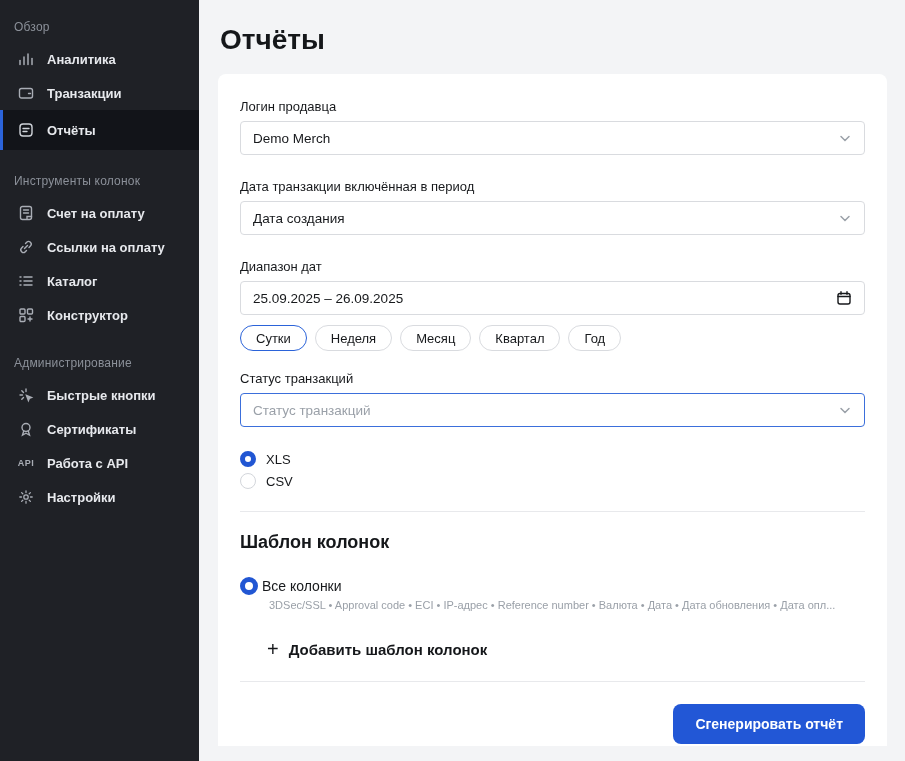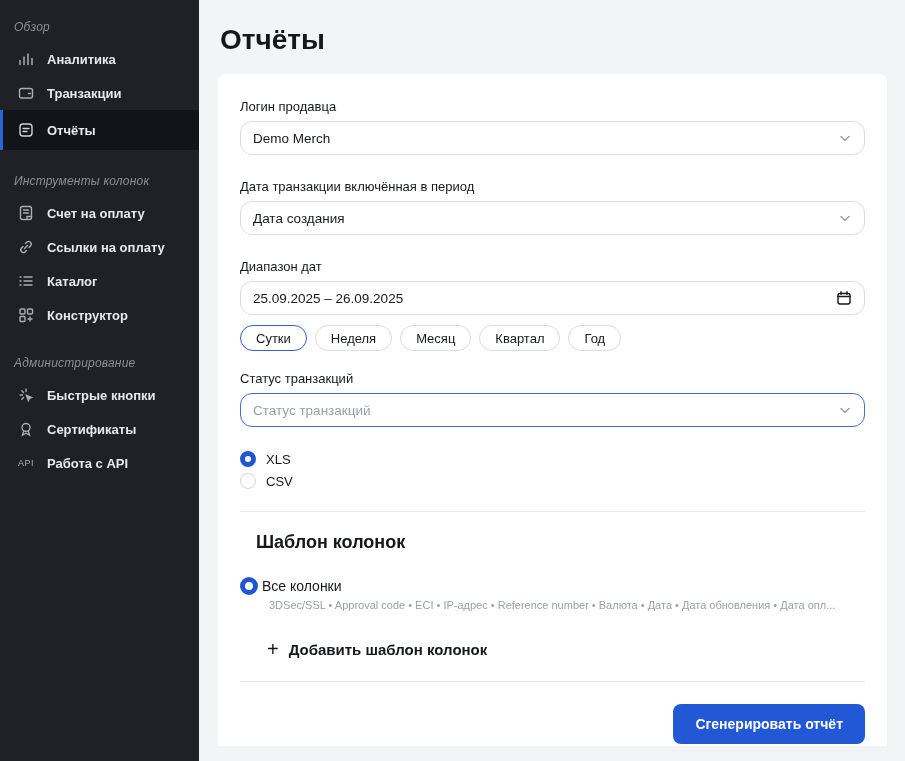--- a/index.html
+++ b/index.html
@@ -1,57 +1,57 @@
 <!DOCTYPE html>
 <html lang="ru"><head>
 <meta charset="utf-8">
 <style>
   * { margin:0; padding:0; box-sizing:border-box; }
   html,body { width:905px; height:761px; overflow:hidden; font-family:"Liberation Sans", sans-serif; background:#f3f4f6; }
 
   
   .sidebar { position:absolute; left:0; top:0; width:199px; height:761px; background:#1f2126; padding-top:10px; }
   .side-section { margin-bottom:14px; }
-  .side-header { padding:10px 14px 8px 14px; font-size:12px; color:#8b9099; letter-spacing:.2px;font-style:italic; }
+  .side-header { padding:10px 14px 8px 14px; font-size:12px; color:#8b9099; letter-spacing:.2px; }
   .side-item { display:flex; align-items:center; gap:12px; height:34px; padding:0 14px; color:#e7e9ed; font-size:13px; font-weight:600; cursor:pointer; border-left:3px solid transparent; }
   .side-item .sicon { width:18px; height:18px; flex:0 0 18px; color:#a9adb5; display:flex; align-items:center; justify-content:center; }
   .side-item.active { background:#121419; border-left:3px solid #2b63d9; height:40px; }
   .side-item.active .sicon { color:#cfd3d9; }
-  .api-glyph { font-size:9px; font-weight:400; color:#a9adb5; letter-spacing:.5px; }
+  .api-glyph { font-size:9px; font-weight:700; color:#a9adb5; letter-spacing:.5px; }
 
   
   .main { position:absolute; left:199px; top:0; width:706px; height:761px; background:#f3f4f6; }
   .page-title { margin:24px 0 0 21px; font-size:28px; font-weight:700; color:#15171a; }
   .card { margin:18px 0 0 19px; width:669px; height:672px; background:#ffffff; border-radius:8px 8px 0 0; padding:25px 22px 0 22px; }
 
   .field { margin-top:24px; }
   .field:first-child { margin-top:0; }
   .field-label { font-size:13px; color:#17191c; margin-bottom:7px; }
-  .select-box, .input-box { height:34px; border:1px solid #d9dbdf; border-radius:12px; background:#fff; display:flex; align-items:center; justify-content:space-between; padding:0 12px; font-size:13.5px; color:#17191c; cursor:pointer; }
+  .select-box, .input-box { height:34px; border:1px solid #d9dbdf; border-radius:4px; background:#fff; display:flex; align-items:center; justify-content:space-between; padding:0 12px; font-size:13.5px; color:#17191c; cursor:pointer; }
   .select-box.focused { border:1px solid #3b6fdb; }
   .placeholder { color:#9aa0a8; }
   .chev { color:#9aa0a8; display:flex; }
   .cal { color:#17191c; display:flex; }
 
   .pills { display:flex; gap:8px; margin-top:10px; }
   .pill { height:26px; padding:0 15px; border:1px solid #d9dbdf; border-radius:16px; background:#fff; display:flex; align-items:center; font-size:13px; color:#17191c; cursor:pointer; }
   .pill.selected { border:1.5px solid #2b63d9; }
 
   .status-field { margin-top:20px; }
 
   .radio-group { margin-top:24px; }
   .radio-row { display:flex; align-items:center; gap:10px; margin-top:6px; cursor:pointer; }
   .radio { width:16px; height:16px; border-radius:50%; background:#fff; flex:0 0 16px; }
   .radio.on { border:5px solid #2156d3; }
   .radio.off { border:1.5px solid #d3d6db; }
   .radio-label { font-size:13px; color:#17191c; }
 
   .divider { border:none; border-top:1px solid #e8e9ec; margin:22px 0 0 0; }
 
-  .tpl-heading { margin-top:20px; font-size:18px; font-weight:700; color:#15171a;margin-left:16px; }
+  .tpl-heading { margin-top:20px; font-size:18px; font-weight:700; color:#15171a; }
   .tpl-radio-row { display:flex; align-items:flex-start; gap:4px; margin-top:24px; cursor:pointer; }
   .radio-lg { width:18px; height:18px; border-radius:50%; background:#fff; flex:0 0 18px; }
   .radio-lg.on { border:5px solid #2156d3; }
   .tpl-name { font-size:14px; color:#17191c; padding-top:1px; }
   .tpl-desc { margin:4px 0 0 29px; font-size:11px; color:#9aa0a8; white-space:nowrap; overflow:hidden; }
   .add-tpl { display:flex; align-items:center; gap:10px; margin:28px 0 0 27px; font-size:15px; font-weight:700; color:#15171a; cursor:pointer; }
   .plus { font-size:20px; font-weight:400; line-height:1; }
 
   .footer { display:flex; justify-content:flex-end; margin-top:22px; }
   .submit-btn { height:40px; padding:0 22px; background:#2257d6; color:#ffffff; border:none; border-radius:8px; font-size:14px; font-weight:700; font-family:"Liberation Sans", sans-serif; cursor:pointer; }
@@ -178,20 +178,29 @@
       <span>Сертификаты</span>
     </div>
 
     <div class="side-item">
       <span class="sicon">
           <span class="api-glyph">API</span>
         </span>
       <span>Работа с API</span>
     </div>
 
+    <div class="side-item">
+      <span class="sicon">
+        <svg width="16" height="16" viewBox="0 0 16 16" fill="none" stroke="currentColor" stroke-width="1.3" stroke-linecap="round">
+            <circle cx="8" cy="8" r="2.2"></circle>
+            <path d="M8 1.8v1.7M8 12.5v1.7M1.8 8h1.7M12.5 8h1.7M3.6 3.6l1.2 1.2M11.2 11.2l1.2 1.2M12.4 3.6l-1.2 1.2M4.8 11.2l-1.2 1.2"></path>
+          </svg>
+      </span>
+      <span>Настройки</span>
+    </div>
   </div>
 </nav>
 
 <main class="main">
   <h1 class="page-title">Отчёты</h1>
 
   <section class="card">
 
     <div class="field">
       <div class="field-label">Логин продавца</div>

